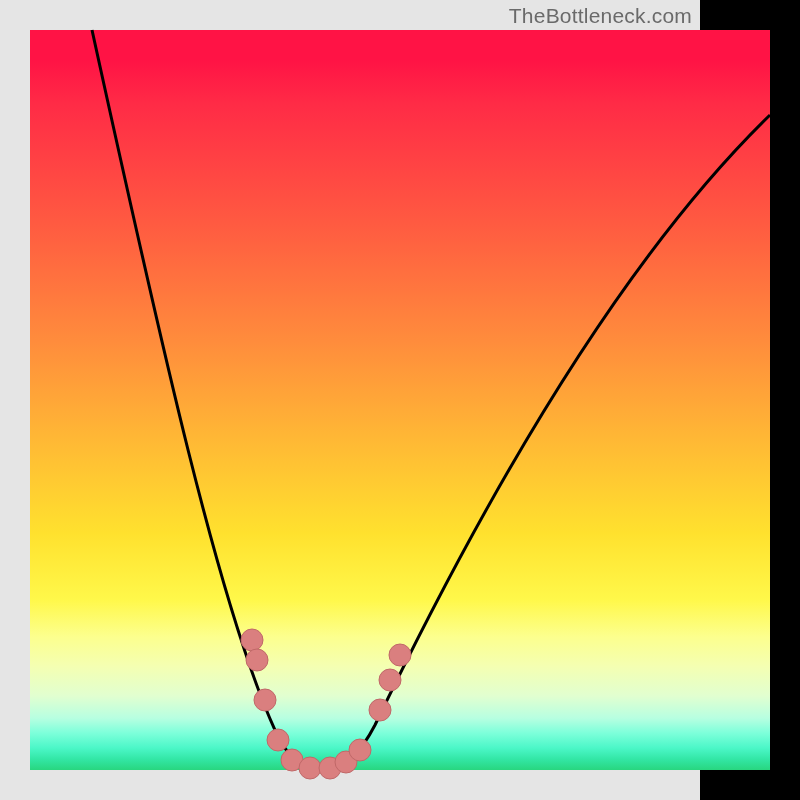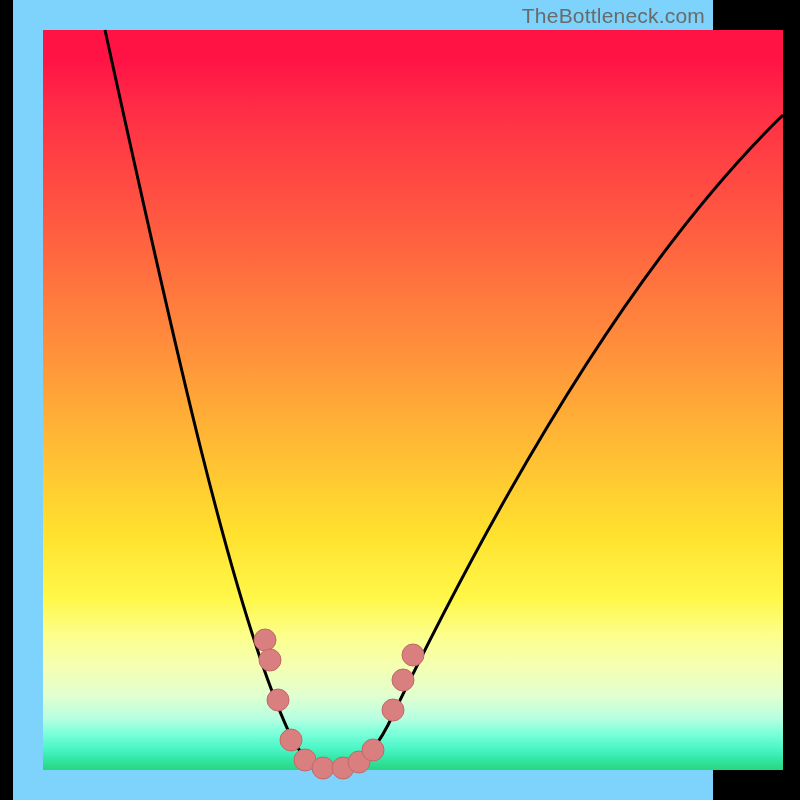--- a/index.html
+++ b/index.html
@@ -10,22 +10,21 @@
     background: #000;
     overflow: hidden;
     font-family: Arial, Helvetica, sans-serif;
   }
   .frame {
     position: absolute;
     left: 0;
     top: 0;
     width: 700px;
     height: 800px;
-    background: #7dd3fc;
-    margin-left: 13px;
+    background: #e5e5e5;
   }
   .plot {
     position: absolute;
     left: 30px;
     top: 30px;
     width: 740px;
     height: 740px;
     
     background: linear-gradient(to bottom,
       #ff1345 0%,

